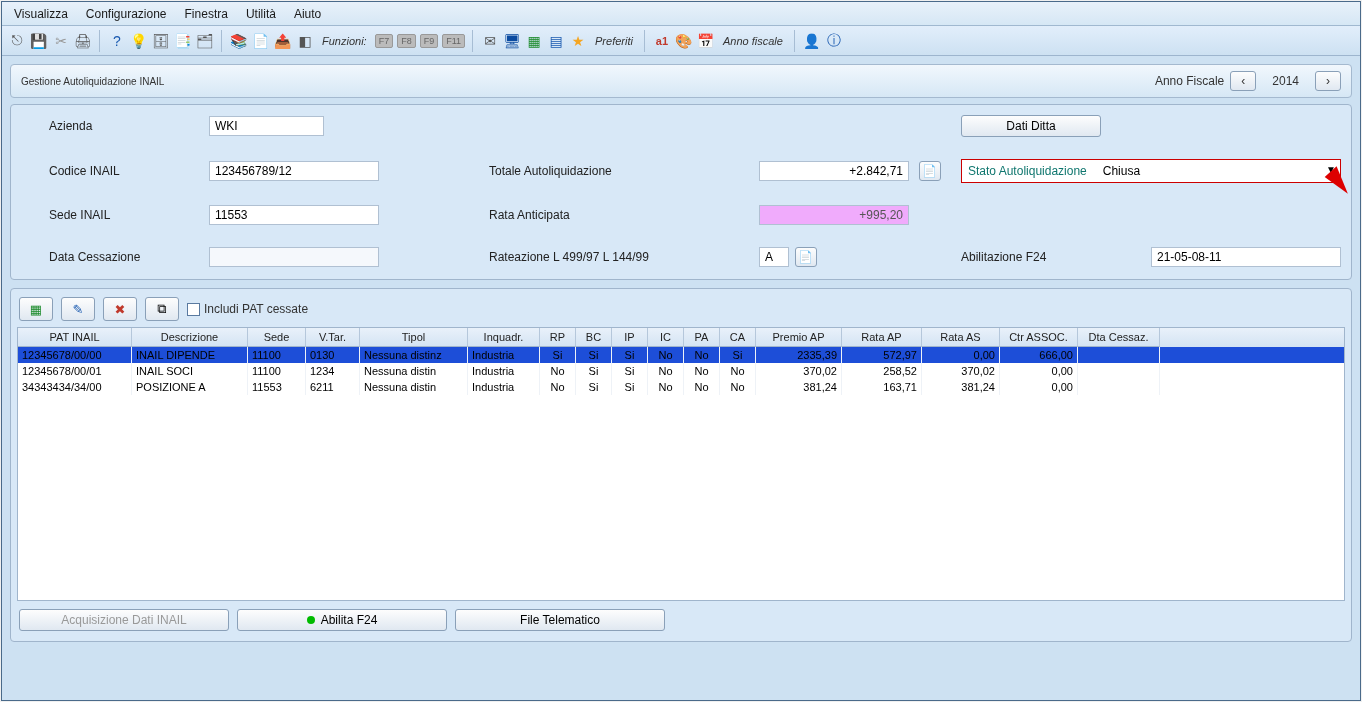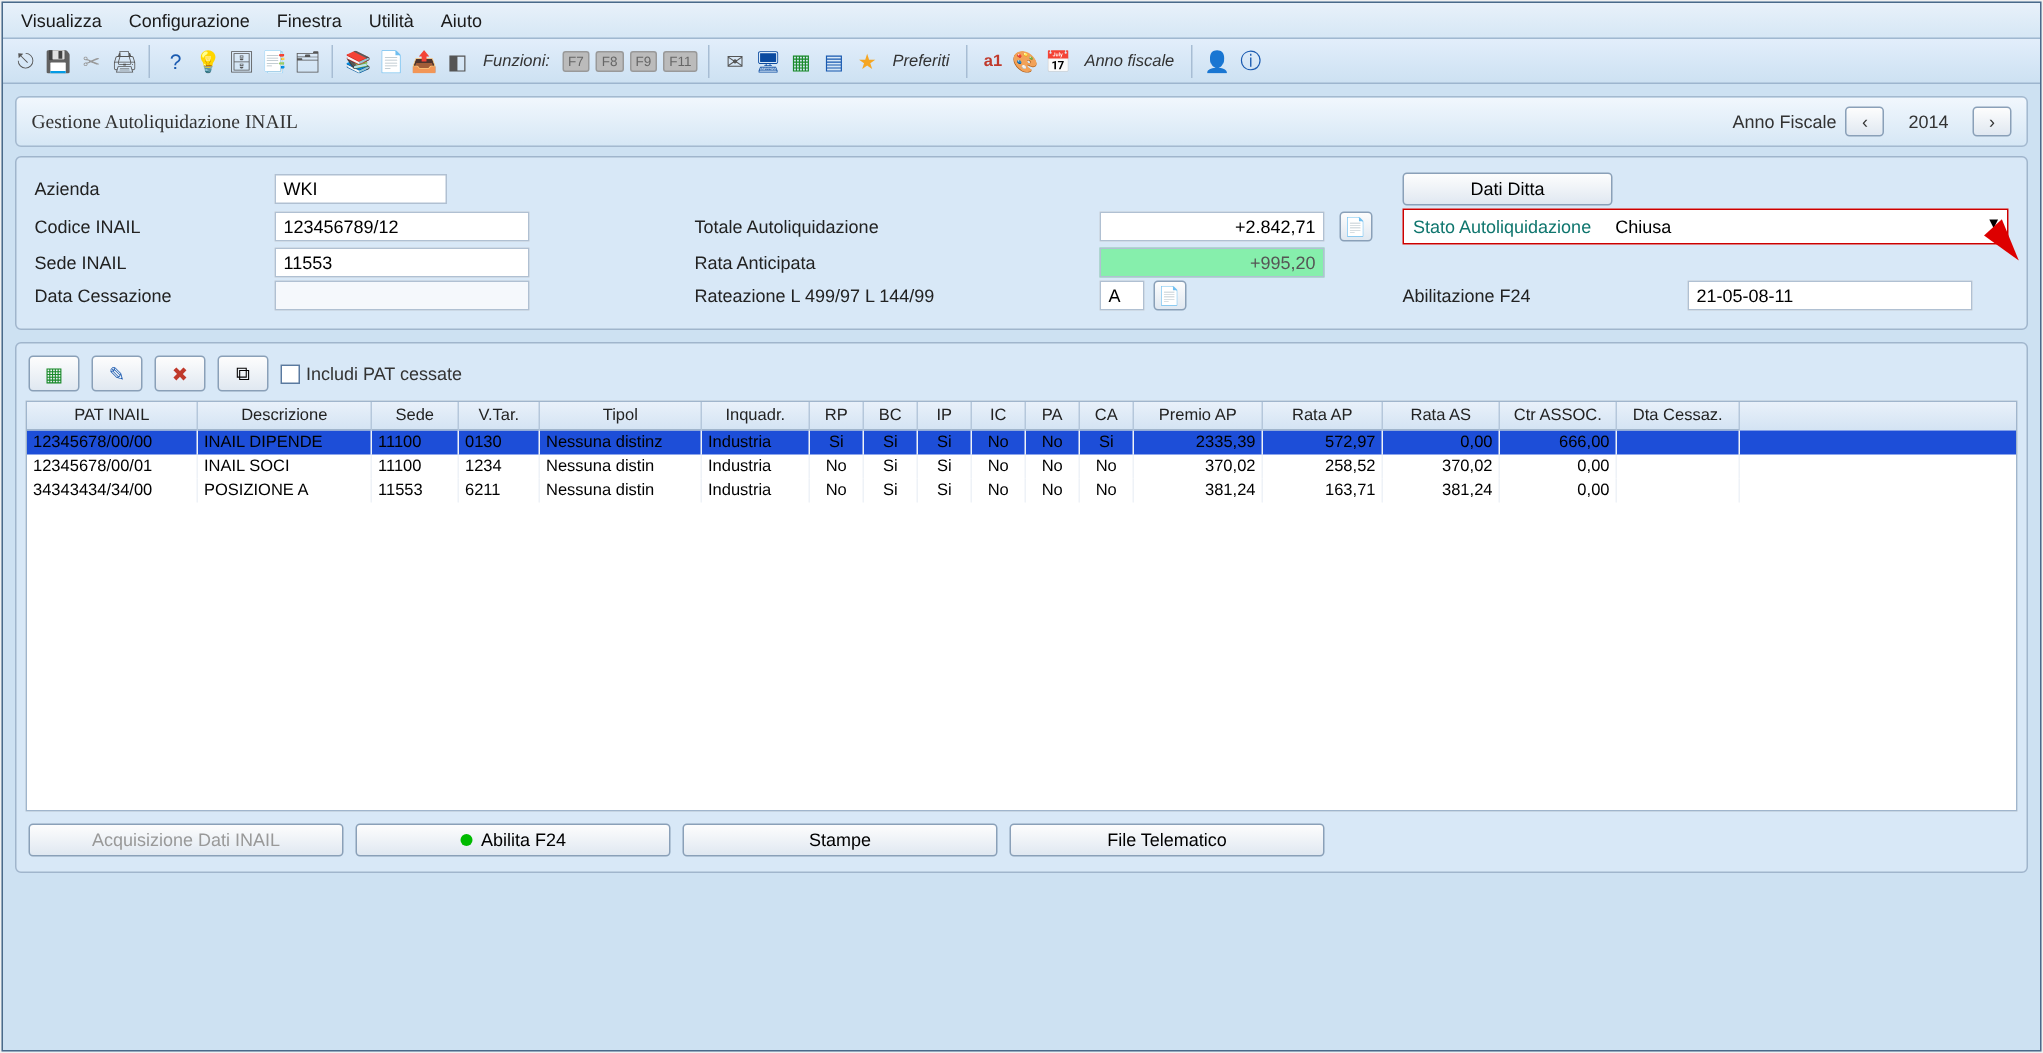--- a/index.html
+++ b/index.html
@@ -47,56 +47,57 @@
 .panel-title {
   background: linear-gradient(#f1f7fd,#d6e7f5);
   border: 1px solid #a4b9cf;
   border-radius: 4px;
   padding: 6px 10px;
   display: flex;
   align-items: center;
   justify-content: space-between;
   margin-bottom: 6px;
 }
-.panel-title .title-text { color:#333; font-size:13px;font-family:Liberation Serif, serif; }
+.panel-title .title-text { color:#333; font-size:10px; }
 .fiscal-year { display:flex; align-items:center; gap:6px; color:#333; }
 .arrow-btn {
   width: 26px; height: 20px;
   background: linear-gradient(#fdfdfd,#e0e8f1);
   border: 1px solid #8aa0b8;
   border-radius: 3px;
   display:flex; align-items:center; justify-content:center;
   cursor:pointer;
 }
 .data-panel {
   background: #d8e8f7;
   border: 1px solid #a0b5cc;
   border-radius: 4px;
   padding: 10px 12px 12px 12px;
   margin-bottom: 8px;
 }
 .form-grid {
   display: grid;
   grid-template-columns: 150px 170px 90px 260px 150px 32px 180px auto;
-  gap: 2px 10px;
+  gap: 22px 10px;
   align-items: center;
+  margin-left: 26px;
 }
 .lbl { color:#222; }
 .field {
   background:#fff;
   border:1px solid #b0c0d2;
   height:20px;
   padding:1px 5px;
   display:flex;
   align-items:center;
   color:#000;
 }
 .field.ro { background:#f5f8fc; }
 .field.num { justify-content:flex-end; }
-.field.gray { background:#86efac; color:#555; }
+.field.gray { background:#f0abfc; color:#555; }
 .btn {
   background: linear-gradient(#fdfdfd,#e0e8f1);
   border:1px solid #8aa0b8;
   border-radius:3px;
   padding:2px 14px;
   height:22px;
   cursor:pointer;
   display:flex;align-items:center;justify-content:center;
 }
 .btn-wide { width:140px;}
@@ -383,18 +384,17 @@
             </div>
           </div>
       </div>
 
       <div class="bottom-buttons">
         <div class="bb disabled">Acquisizione Dati INAIL</div>
         <div class="bb">
             <span class="dot-green"></span>
             <span>Abilita F24</span>
           </div>
-        <div class="bb">Stampe</div>
         <div class="bb">File Telematico</div>
       </div>
     </div>
   </div>
 </div>
 
 </body></html>

